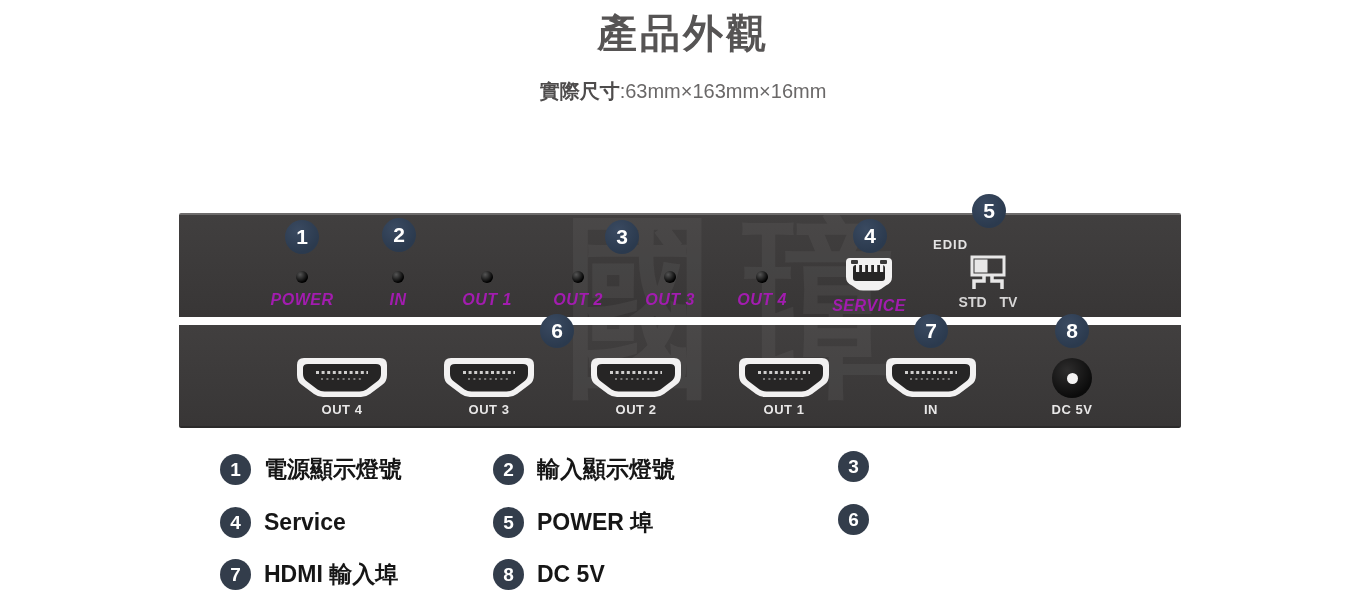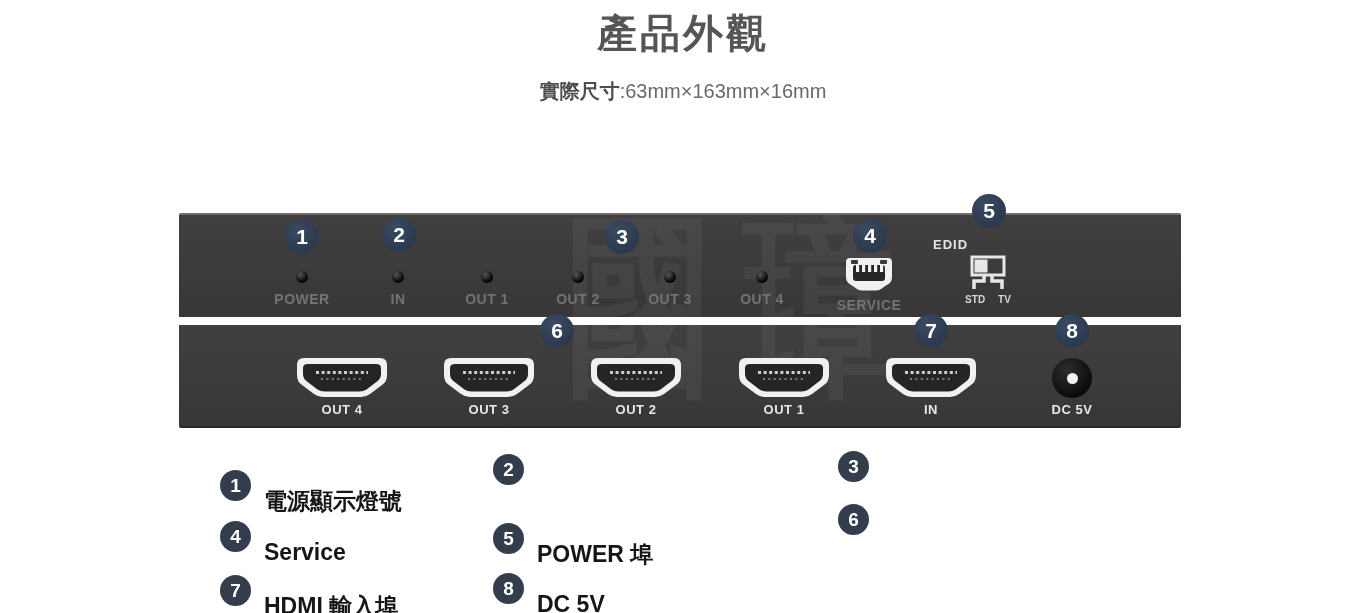--- a/index.html
+++ b/index.html
@@ -29,50 +29,50 @@
   
   .callout { position:absolute; width:34px; height:34px; border-radius:50%;
              background:radial-gradient(circle at 38% 30%, #3a4a61, #2b3a4e 70%);
              color:#fff; font-size:21px; font-weight:700; text-align:center;
              line-height:34px; z-index:5; }
 
   
   .led-group { position:absolute; top:58px; width:90px; text-align:center; }
   .led-dot { width:12px; height:12px; border-radius:50%; margin:0 auto;
              background:radial-gradient(circle at 35% 30%, #555, #000 70%); }
-  .led-label { margin-top:8px; font-size:14px; font-weight:700; color:#737373; letter-spacing:0.5px; }
+  .led-label { margin-top:8px; font-size:16px; font-weight:700; color:#a21caf; letter-spacing:0.5px;font-style:italic; }
 
   
   .service-group { position:absolute; top:43px; width:100px; text-align:center; }
   .service-group .led-label { margin-top:3px; }
 
   
   .edid-group { position:absolute; top:24px; width:110px; }
   .edid-title { font-size:13px; font-weight:700; color:#e4e3e3; letter-spacing:1px; }
   .edid-switch { margin:3px auto 0; display:block; }
   .edid-labels { display:flex; justify-content:center; gap:13px; margin-top:1px;
-                 font-size:10px; font-weight:700; color:#d8d7d7; }
+                 font-size:14px; font-weight:700; color:#d8d7d7; }
 
   
   .port-group { position:absolute; top:143px; width:110px; text-align:center; }
   .port-label { margin-top:2px; font-size:13px; font-weight:700; color:#e8e7e7; letter-spacing:0.5px; }
 
   
   .dc-group { position:absolute; top:145px; width:90px; text-align:center; }
   .dc-jack { width:40px; height:40px; border-radius:50%; margin:0 auto; position:relative;
              background:radial-gradient(circle at 38% 32%, #2e2d2d, #0b0b0b 72%); }
   .dc-jack .pin { position:absolute; left:50%; top:50%; width:11px; height:11px;
                   margin:-5.5px 0 0 -5.5px; border-radius:50%; background:#f4f3f3; }
   .dc-group .port-label { margin-top:4px; }
 
   
   .legend-item { position:absolute; display:flex; align-items:center; gap:13px; }
   .legend-num { width:31px; height:31px; border-radius:50%; background:#333d4b; color:#fff;
                 font-size:19px; font-weight:700; text-align:center; line-height:31px; flex:0 0 31px; }
-  .legend-text { font-size:23px; font-weight:700; color:#161616; white-space:nowrap;margin-top:32px; }
+  .legend-text { font-size:23px; font-weight:700; color:#161616; white-space:nowrap; }
 </style>
 </head>
 <body>
 
 <div class="canvas">
 
   <div class="title">產品外觀</div>
   <div class="subtitle">
     <b>實際尺寸</b><span>:63mm×163mm×16mm</span>
   </div>
@@ -202,20 +202,21 @@
       <div class="port-label">DC 5V</div>
     </div>
   </div>
 
   <div class="legend-item" style="left:220px; top:454px;">
     <div class="legend-num">1</div>
     <div class="legend-text">電源顯示燈號</div>
   </div>
   <div class="legend-item" style="left:493px; top:454px;">
     <div class="legend-num">2</div>
+    <div class="legend-text">輸入顯示燈號</div>
   </div>
   <div class="legend-item" style="left:838px; top:451px;">
     <div class="legend-num">3</div>
   </div>
   <div class="legend-item" style="left:220px; top:507px;">
     <div class="legend-num">4</div>
     <div class="legend-text">Service</div>
   </div>
   <div class="legend-item" style="left:493px; top:507px;">
     <div class="legend-num">5</div>

